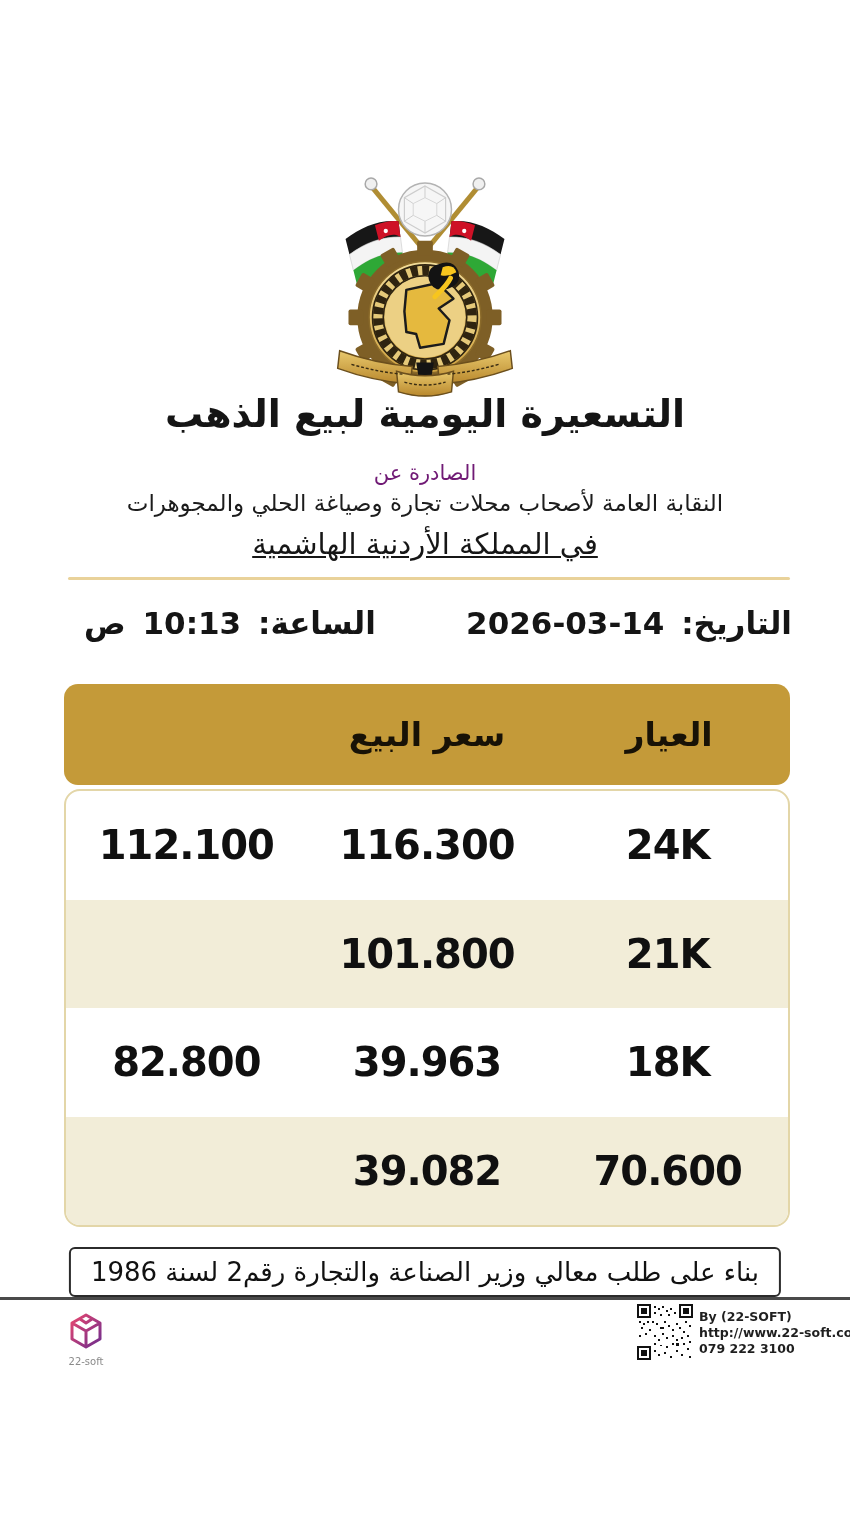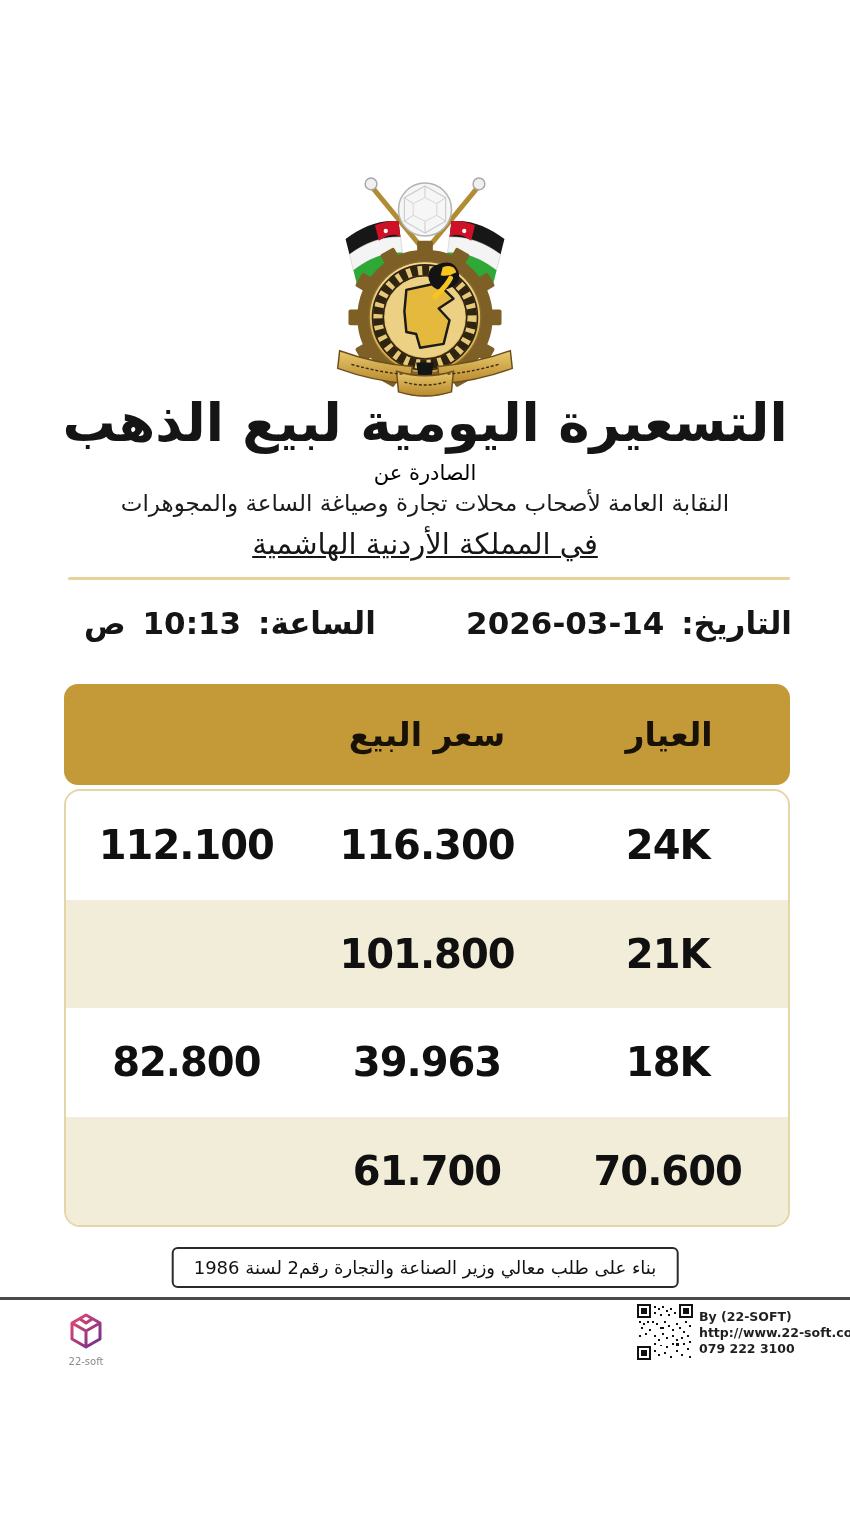--- a/index.html
+++ b/index.html
@@ -8,22 +8,22 @@
     width:850px;height:1534px;
     background:#ffffff;
     font-family:"DejaVu Sans", sans-serif;
     color:#151515;
     overflow:hidden;
   }
   
   .emblem{position:absolute;top:168px;left:50%;transform:translateX(-50%);width:206px;height:232px;}
   
   .title{position:absolute;top:392px;left:0;width:100%;text-align:center;
-         font-size:53px;font-weight:bold;direction:rtl;letter-spacing:0;}
-  .issued{position:absolute;top:461px;left:0;width:100%;text-align:center;font-size:21px;direction:rtl;color:#000000;}
+         font-size:38px;font-weight:bold;direction:rtl;letter-spacing:0;}
+  .issued{position:absolute;top:461px;left:0;width:100%;text-align:center;font-size:21px;direction:rtl;color:#701a75;}
   .org{position:absolute;top:490px;left:0;width:100%;text-align:center;font-size:23px;direction:rtl;color:#1c1c1c;}
   .country{position:absolute;top:527px;left:0;width:100%;text-align:center;font-size:29px;direction:rtl;color:#161616;text-decoration:underline;}
   .gold-rule{position:absolute;top:577px;left:68px;right:60px;height:3px;background:#e9d29a;border-radius:2px;}
   
   .datetime{position:absolute;top:605px;left:78px;right:58px;direction:rtl;
             display:flex;justify-content:space-between;align-items:baseline;
             font-size:31px;font-weight:bold;}
   .datetime .part{white-space:nowrap;}
   .datetime .part span{margin-left:6px;}
   
@@ -36,21 +36,21 @@
          background:#ffffff;border:2px solid #e3d6a8;border-radius:16px;
          overflow:hidden;direction:rtl;
          display:grid;grid-template-rows:repeat(4,1fr);}
   .trow{display:grid;grid-template-columns:1fr 1fr 1fr;
         align-items:center;text-align:center;
         font-size:40px;font-weight:bold;letter-spacing:-1px;color:#101010;}
   .trow.alt{background:#f2edd8;}
   
   .note{position:absolute;top:1247px;left:50%;transform:translateX(-50%);
         border:2px solid #2b2b2b;border-radius:6px;padding:8px 20px;
-        font-size:18px;direction:rtl;white-space:nowrap;color:#111;}
+        font-size:26px;direction:rtl;white-space:nowrap;color:#111;}
   .footer-rule{position:absolute;top:1297px;left:0;width:100%;height:3px;background:#4a4a4a;}
   
   .softlogo{position:absolute;top:1311px;left:62px;width:48px;text-align:center;}
   .softlogo .caption{font-size:10px;color:#8a8a8a;margin-top:1px;}
   .qr{position:absolute;top:1304px;left:637px;width:56px;height:56px;}
   .byline{position:absolute;top:1309px;left:699px;font-size:12.5px;font-weight:bold;
           color:#1f1f1f;line-height:16px;white-space:nowrap;}
 </style>
 </head>
 <body>
@@ -141,21 +141,21 @@
         <path d="M76,205 C95,211 115,211 134,205 L132,226 C113,232 97,232 78,226 Z" fill="url(#gRib)"></path>
         <path d="M30,198 C52,204 68,207 84,208" fill="none" stroke="#3a2c12" stroke-width="1.4" stroke-dasharray="3 2"></path>
         <path d="M180,198 C158,204 142,207 126,208" fill="none" stroke="#3a2c12" stroke-width="1.4" stroke-dasharray="3 2"></path>
         <path d="M84,216 C98,220 112,220 126,216" fill="none" stroke="#3a2c12" stroke-width="1.4" stroke-dasharray="3 2"></path>
       </g>
     </svg>
   </div>
 
   <div class="title">التسعيرة اليومية لبيع الذهب</div>
   <div class="issued">الصادرة عن</div>
-  <div class="org">النقابة العامة لأصحاب محلات تجارة وصياغة الساعة والمجوهرات</div>
+  <div class="org">النقابة العامة لأصحاب محلات تجارة وصياغة الحلي والمجوهرات</div>
   <div class="country">في المملكة الأردنية الهاشمية</div>
   <div class="gold-rule"></div>
 
   <div class="datetime">
     <div class="part">
       <span>التاريخ:</span>
       <span>14-03-2026</span>
     </div>
     <div class="part">
       <span>الساعة:</span>
@@ -179,21 +179,21 @@
       <div>21K</div>
       <div>101.800</div>
     </div>
     <div class="trow">
       <div>18K</div>
       <div>39.963</div>
       <div>82.800</div>
     </div>
     <div class="trow alt">
       <div>70.600</div>
-      <div>61.700</div>
+      <div>39.082</div>
     </div>
   </div>
 
   <div class="note">بناء على طلب معالي وزير الصناعة والتجارة رقم2 لسنة 1986</div>
   <div class="footer-rule"></div>
 
   <div class="softlogo">
     <svg viewBox="0 0 38 40" width="38" height="40" aria-hidden="true">
       <defs>
         <linearGradient id="cube" x1="0" y1="0" x2="1" y2="1">

